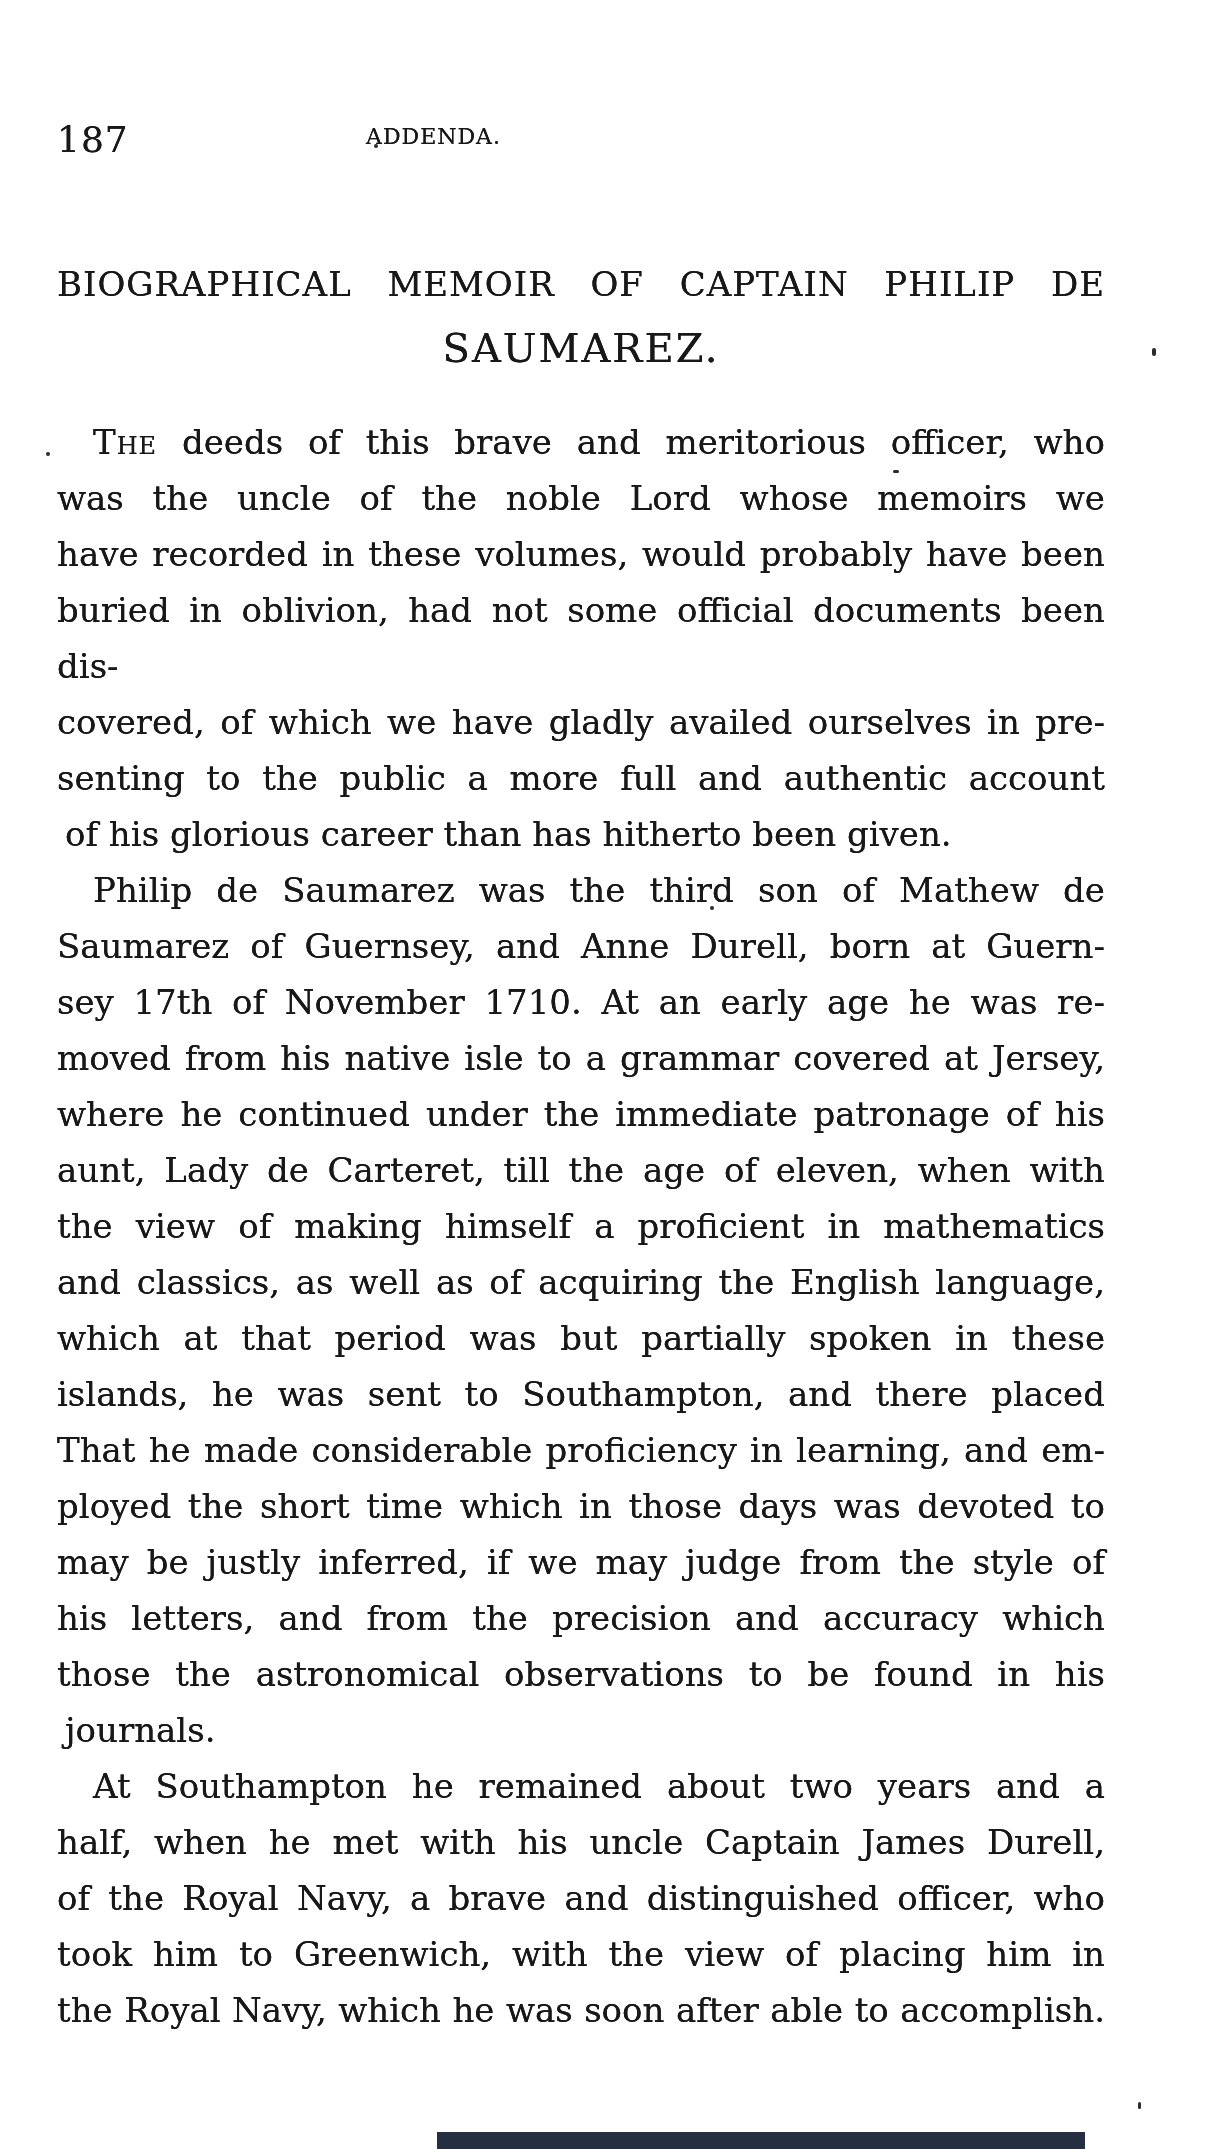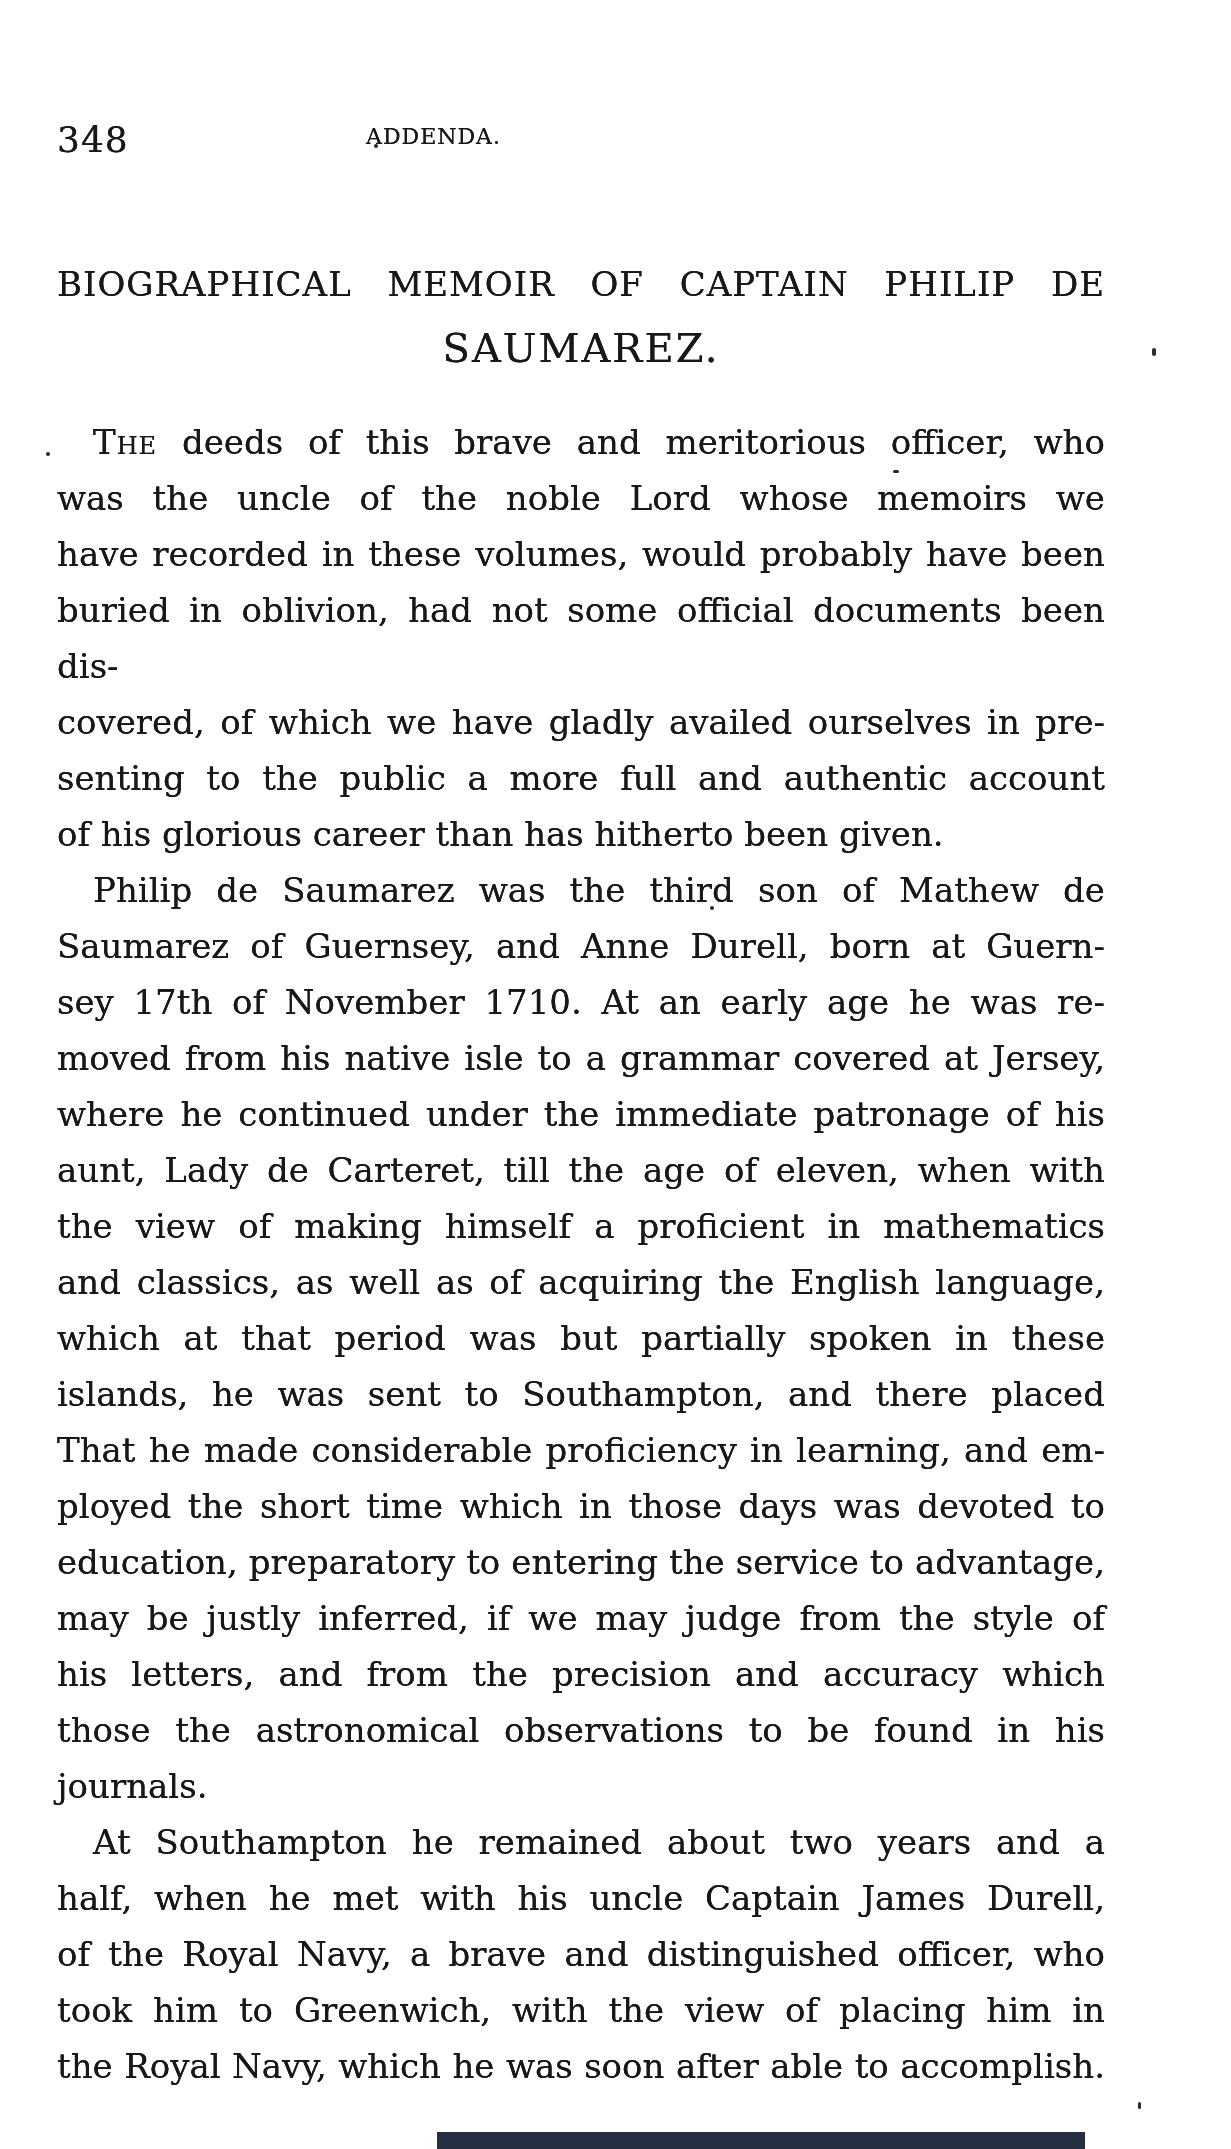--- a/index.html
+++ b/index.html
@@ -62,20 +62,21 @@
     font-size: 34px;
     line-height: 56px;
   }
   .line {
     text-align: justify;
     text-align-last: justify;
   }
   .line.lastline {
     text-align: left;
     text-align-last: left;
+    margin-left: 8px;
   }
   .line.indent {
     text-indent: 36px;
   }
   .smallcaps {
     font-variant: small-caps;
     letter-spacing: 1px;
   }
   .scan-bar {
     position: absolute;
@@ -89,21 +90,21 @@
     position: absolute;
     background: #2a2a2a;
     border-radius: 50%;
   }
 </style>
 </head>
 <body>
 
 <div class="page">
 
-  <div class="pagenum">348</div>
+  <div class="pagenum">187</div>
   <div class="running-header">ADDENDA.</div>
 
   <div class="title-block">
     <div class="title-l1">BIOGRAPHICAL MEMOIR OF CAPTAIN PHILIP DE</div>
     <div class="title-l2">SAUMAREZ.</div>
   </div>
 
   <div class="body-block">
 
     <div class="line indent"><span class="smallcaps">The</span> <span>deeds of this brave and meritorious officer, who</span></div>
@@ -119,21 +120,20 @@
     <div class="line">sey 17th of November 1710.  At an early age he was re-</div>
     <div class="line">moved from his native isle to a grammar covered at Jersey,</div>
     <div class="line">where he continued under the immediate patronage of his</div>
     <div class="line">aunt, Lady de Carteret, till the age of eleven, when with</div>
     <div class="line">the view of making himself a proficient in mathematics</div>
     <div class="line">and classics, as well as of acquiring the English language,</div>
     <div class="line">which at that period was but partially spoken in these</div>
     <div class="line">islands, he was sent to Southampton, and there placed</div>
     <div class="line">That he made considerable proficiency in learning, and em-</div>
     <div class="line">ployed the short time which in those days was devoted to</div>
-    <div class="line">education, preparatory to entering the service to advantage,</div>
     <div class="line">may be justly inferred, if we may judge from the style of</div>
     <div class="line">his letters, and from the precision and accuracy which</div>
     <div class="line">those the astronomical observations to be found in his</div>
     <div class="line lastline">journals.</div>
 
     <div class="line indent">At Southampton he remained about two years and a</div>
     <div class="line">half, when he met with his uncle Captain James Durell,</div>
     <div class="line">of the Royal Navy, a brave and distinguished officer, who</div>
     <div class="line">took him to Greenwich, with the view of placing him in</div>
     <div class="line">the Royal Navy, which he was soon after able to accomplish.</div>

